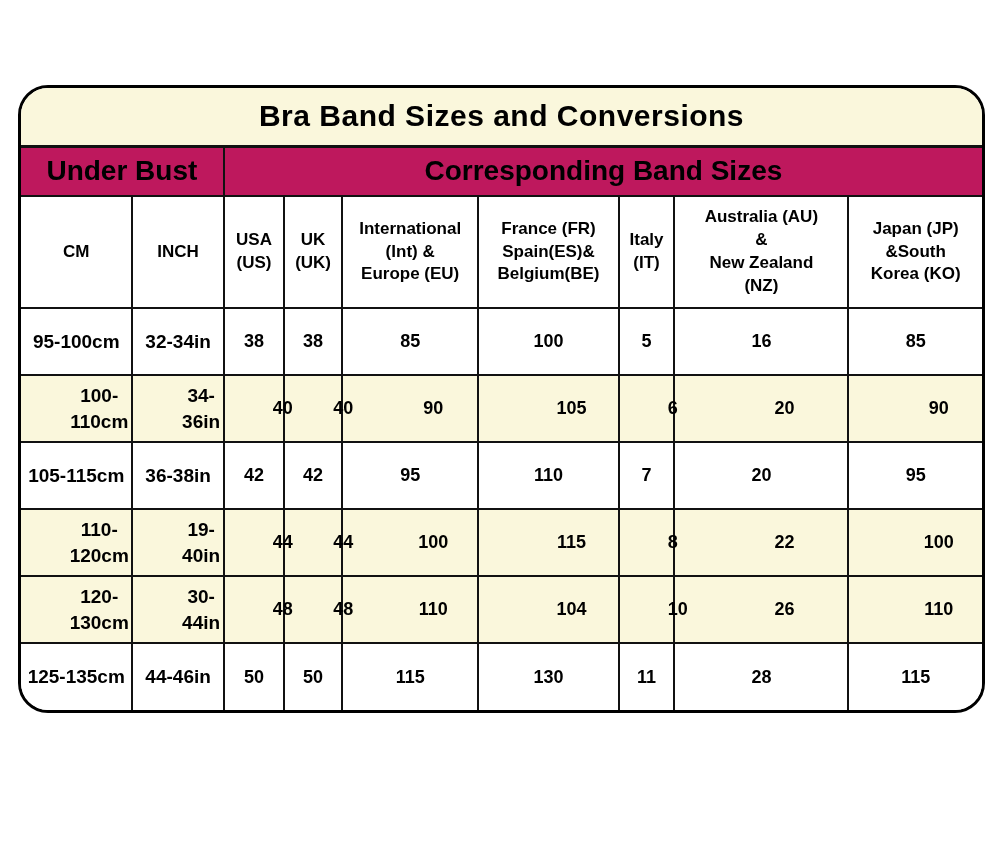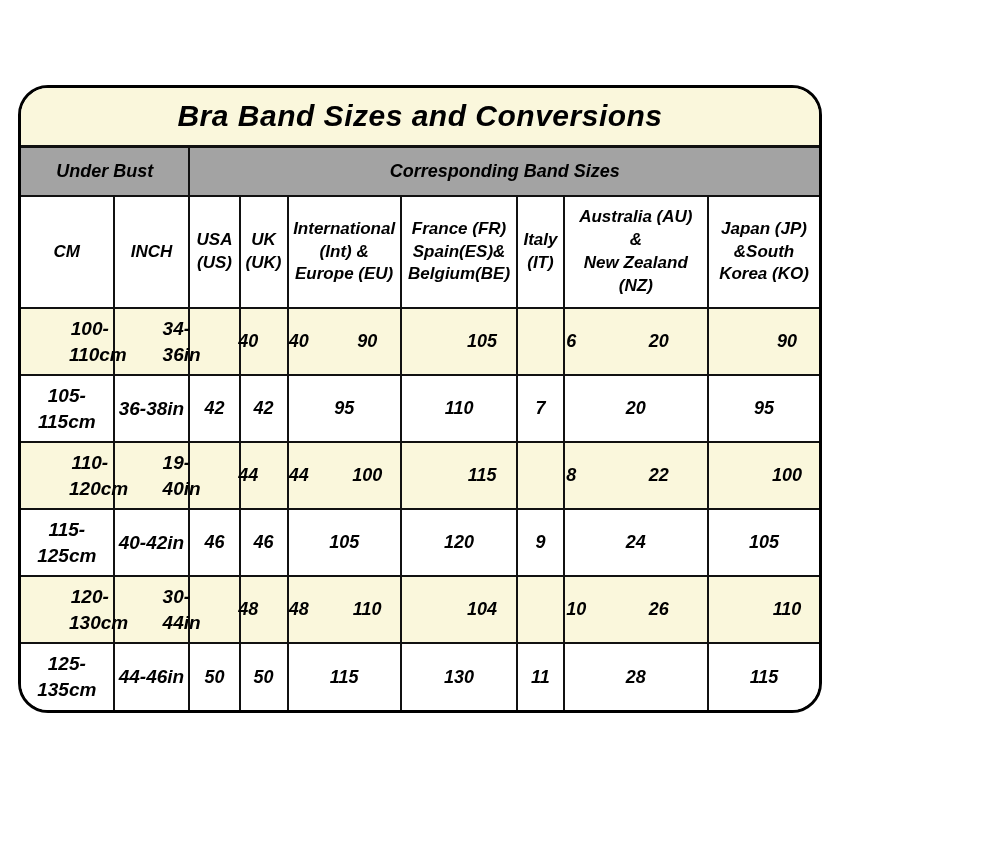--- a/index.html
+++ b/index.html
@@ -9,26 +9,25 @@
     height: 860px;
     font-family: "Liberation Sans", sans-serif;
     color: #000000;
   }
   .page {
     width: 1000px;
     height: 860px;
     padding: 85px 15px 0 18px;
   }
   .table-frame {
-    width: 804px;
+    width: 967px;
     border: 3px solid #000000;
     border-radius: 30px;
     overflow: hidden;
     background: #ffffff;
-    font-style: italic;
   }
   table.grid {
     width: 100%;
     border-collapse: collapse;
     table-layout: fixed;
   }
   table.grid td {
     border: 2px solid #111111;
     text-align: center;
     vertical-align: middle;
@@ -44,21 +43,21 @@
   table.grid tr:last-child td  { border-bottom: none; }
 
   tr.title-row { height: 58px; }
   tr.title-row td {
     background: #FAF7DC;
     font-size: 30px;
     letter-spacing: 0.5px;
     border-bottom: 3px solid #111111;
   }
   tr.group-row { height: 50px; }
-  tr.group-row td { font-size: 18px; background: #a3a3a3; margin-top: 20px; }
+  tr.group-row td { font-size: 28px; background: #be185d; margin-top: 20px; }
   tr.header-row { height: 112px; }
   tr.header-row td { font-size: 17px; background: #ffffff; }
   tr.data-row { height: 67px; }
   tr.data-row td { font-size: 18px; background: #ffffff; }
   tr.data-row.alt td { background: #FAF7DC; padding-left: 48px; }
   tr.data-row td.range-cell { font-size: 19px; }
 </style>
 </head>
 <body>
 
@@ -104,20 +103,31 @@
 (IT)</td>
         <td>Australia (AU)
 &amp;
 New Zealand
 (NZ)</td>
         <td>Japan (JP)
 &amp;South
 Korea (KO)</td>
       </tr>
 
+      <tr class="data-row">
+        <td class="range-cell">95-100cm</td>
+        <td class="range-cell">32-34in</td>
+        <td>38</td>
+        <td>38</td>
+        <td>85</td>
+        <td>100</td>
+        <td>5</td>
+        <td>16</td>
+        <td>85</td>
+      </tr>
 
       <tr class="data-row alt">
         <td class="range-cell">100-110cm</td>
         <td class="range-cell">34-36in</td>
         <td>40</td>
         <td>40</td>
         <td>90</td>
         <td>105</td>
         <td>6</td>
         <td>20</td>
@@ -141,31 +151,20 @@
         <td class="range-cell">19-40in</td>
         <td>44</td>
         <td>44</td>
         <td>100</td>
         <td>115</td>
         <td>8</td>
         <td>22</td>
         <td>100</td>
       </tr>
 
-      <tr class="data-row">
-        <td class="range-cell">115-125cm</td>
-        <td class="range-cell">40-42in</td>
-        <td>46</td>
-        <td>46</td>
-        <td>105</td>
-        <td>120</td>
-        <td>9</td>
-        <td>24</td>
-        <td>105</td>
-      </tr>
 
       <tr class="data-row alt">
         <td class="range-cell">120-130cm</td>
         <td class="range-cell">30-44in</td>
         <td>48</td>
         <td>48</td>
         <td>110</td>
         <td>104</td>
         <td>10</td>
         <td>26</td>

